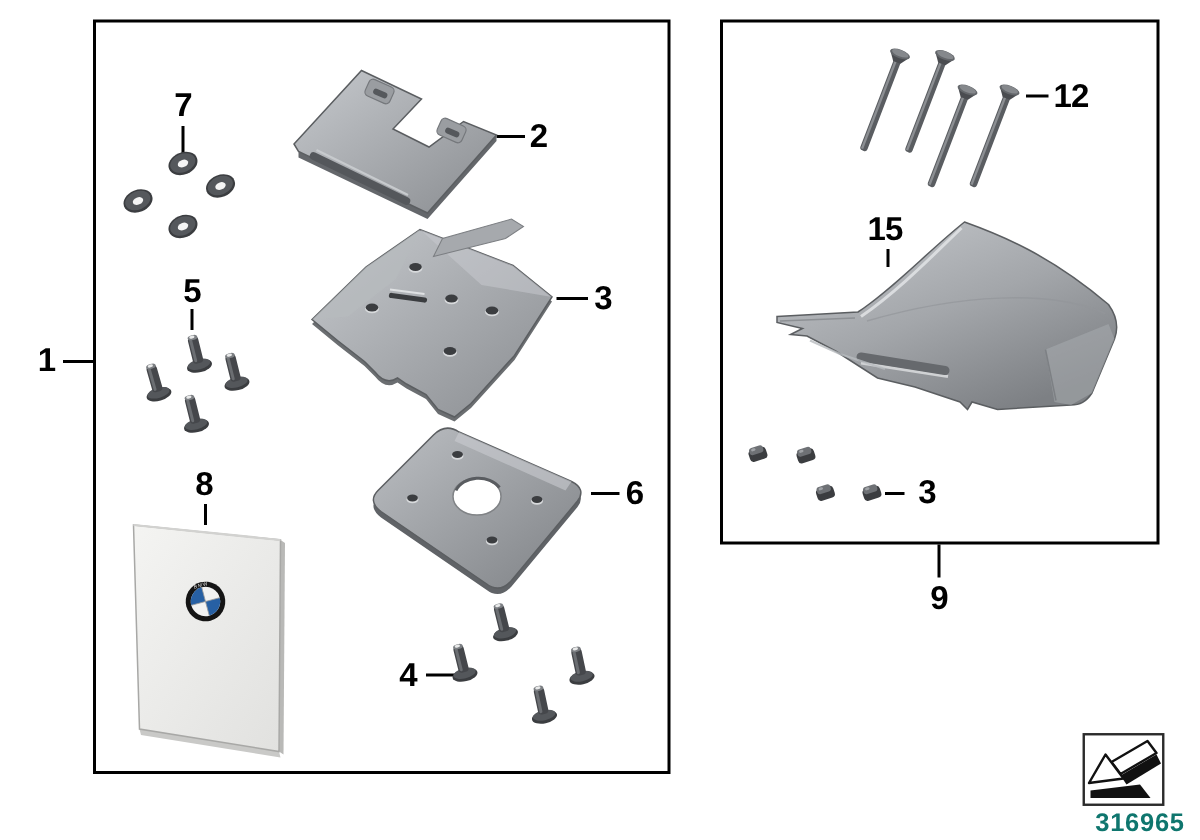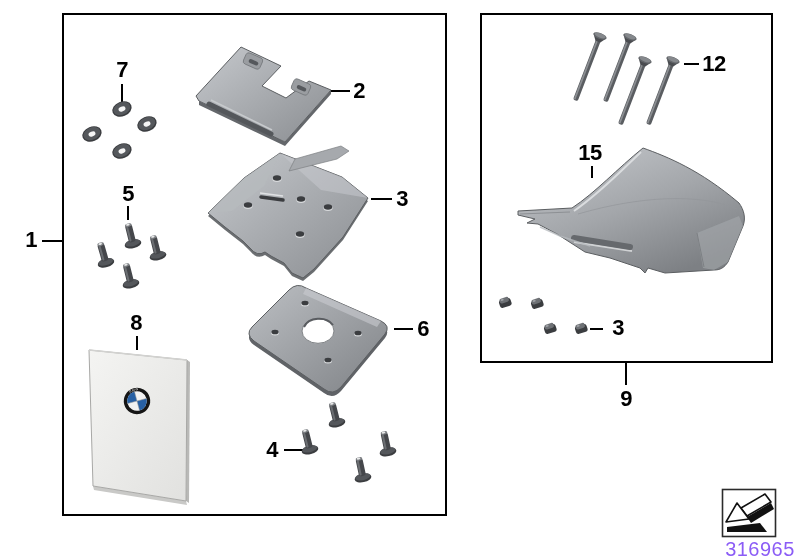--- a/index.html
+++ b/index.html
@@ -3,22 +3,22 @@
 <meta charset="utf-8">
 <style>
   html,body{margin:0;padding:0;background:#fff;}
   #stage{position:relative;width:800px;height:560px;background:#fff;overflow:hidden;
          font-family:"Liberation Sans",sans-serif;}
   #art{position:absolute;left:0;top:0;}
   .callout{position:absolute;transform:translate(-50%,-50%);
            font-weight:bold;font-size:22px;line-height:1;color:#000;
            font-family:"Liberation Sans",sans-serif;letter-spacing:-0.5px;}
   .partnum{position:absolute;transform:translate(-50%,-50%);
-           font-size:20px;color:#8b5cf6;font-family:"Liberation Sans",sans-serif;
-           letter-spacing:0.5px;}
+           font-size:17px;color:#0f766e;font-family:"Liberation Sans",sans-serif;
+           letter-spacing:0.5px;font-weight:bold;}
 </style>
 </head>
 <body>
 
 <div id="stage">
 
 <svg id="art" width="800" height="560" viewBox="0 0 800 560">
   <defs>
     <linearGradient id="gp" x1="0" y1="0" x2="1" y2="1">
       <stop offset="0" stop-color="#c6c9cd"></stop>

